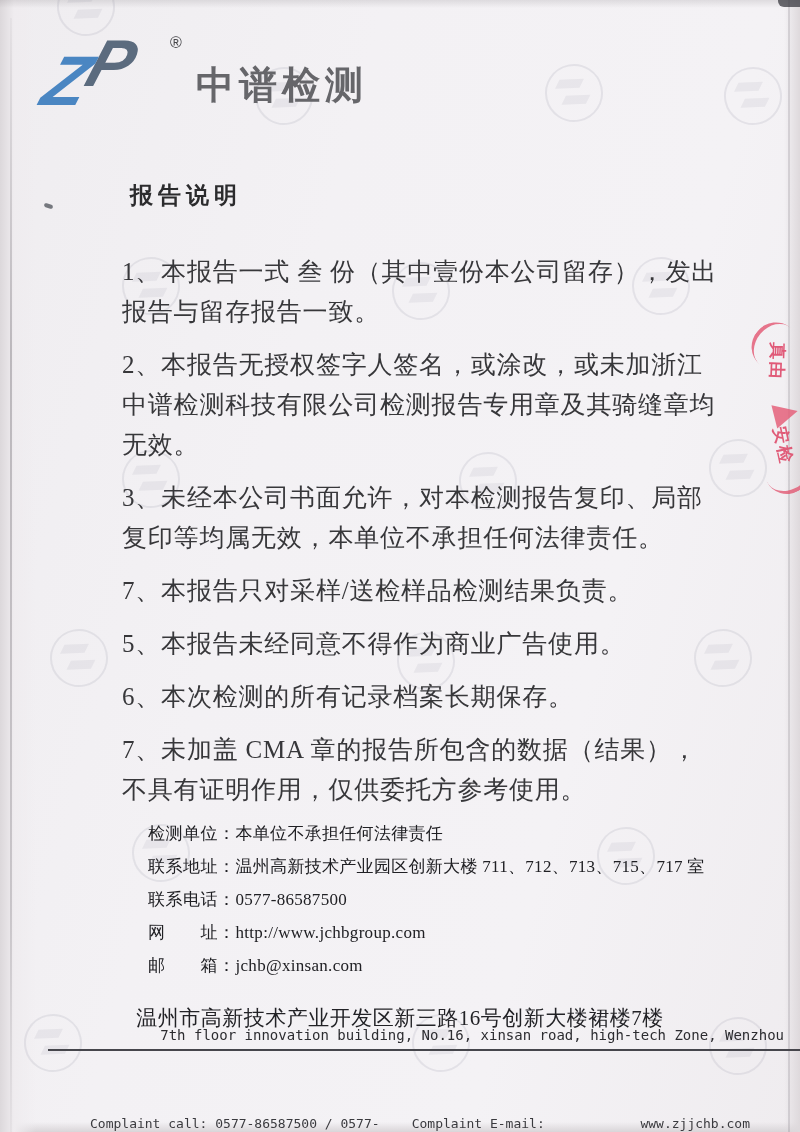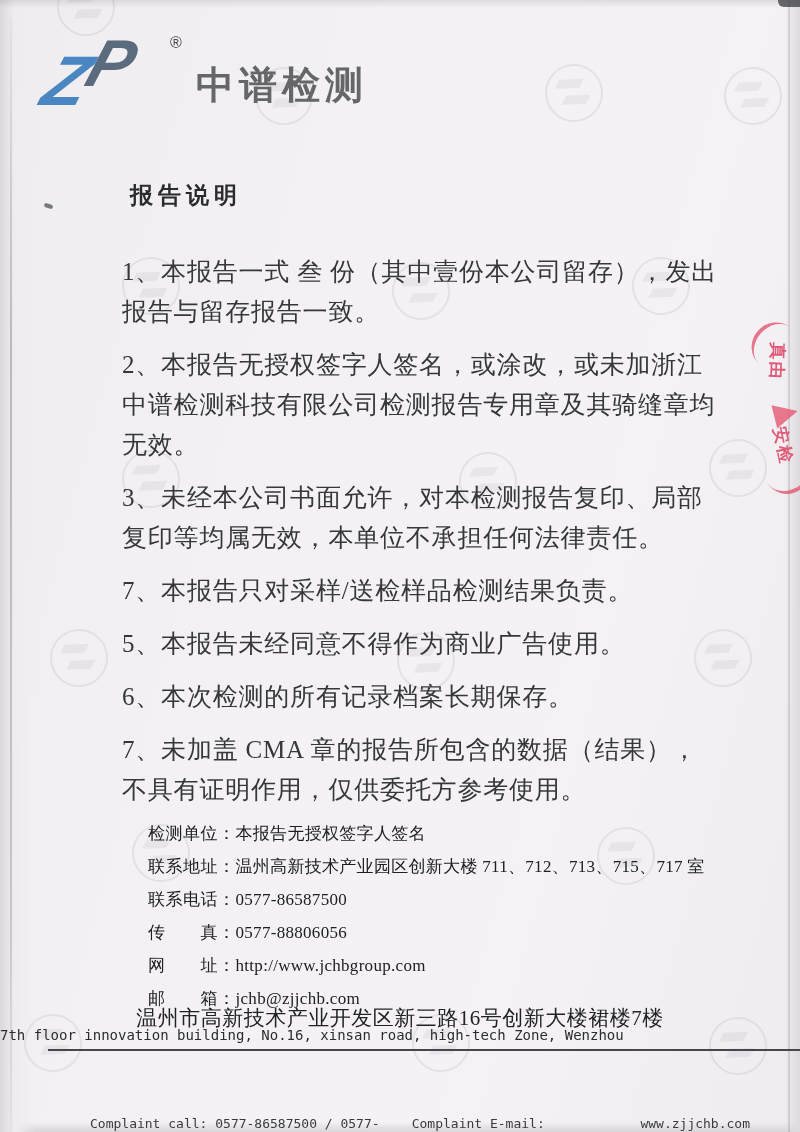--- a/index.html
+++ b/index.html
@@ -55,21 +55,21 @@
 
   
   .contact{position:absolute;left:148px;top:817px;width:560px;}
   .contact .row{height:33px;line-height:33px;font-size:17px;color:#202024;white-space:nowrap;}
   .contact .lbl{letter-spacing:.5px;}
   .contact .val{letter-spacing:.3px;}
 
   
   .addr-cn{position:absolute;left:0;top:1004px;width:800px;text-align:center;
     font-size:21px;color:#222226;letter-spacing:.5px;}
-  .addr-en{position:absolute;left:0;top:1027px;width:784px;text-align:left;
+  .addr-en{position:absolute;left:0;top:1027px;width:784px;text-align:right;
     font-family:"DejaVu Sans Mono",monospace;font-size:14px;color:#2c2c30;}
   .divider{position:absolute;left:48px;top:1049px;width:752px;height:2px;background:#46464c;}
   .complaint{position:absolute;left:90px;top:1116px;width:660px;display:flex;
     justify-content:flex-start;font-family:"DejaVu Sans Mono",monospace;
     font-size:13px;color:#3a3a3e;}
 
   
   .stamp{position:absolute;right:0;top:326px;width:52px;height:156px;overflow:visible;}
   .stamp .arc-top{position:absolute;right:2px;top:-4px;width:42px;height:48px;
     border-left:4px solid rgba(226,85,112,.8);border-radius:50%;transform:rotate(40deg);}
@@ -126,36 +126,33 @@
     <p>2、本报告无授权签字人签名，或涂改，或未加浙江中谱检测科技有限公司检测报告专用章及其骑缝章均无效。</p>
     <p>3、未经本公司书面允许，对本检测报告复印、局部复印等均属无效，本单位不承担任何法律责任。</p>
     <p>7、本报告只对采样/送检样品检测结果负责。</p>
     <p>5、本报告未经同意不得作为商业广告使用。</p>
     <p>6、本次检测的所有记录档案长期保存。</p>
     <p>7、未加盖 CMA 章的报告所包含的数据（结果），不具有证明作用，仅供委托方参考使用。</p>
   </div>
 
   <div class="contact">
     <div class="row">
-      <span class="lbl">检测单位：</span><span class="val">本报告无授权签字人签名</span>
+      <span class="lbl">检测单位：</span><span class="val">本单位不承担任何法律责任</span>
     </div>
     <div class="row">
       <span class="lbl">联系地址：</span><span class="val">温州高新技术产业园区创新大楼 711、712、713、715、717 室</span>
     </div>
     <div class="row">
       <span class="lbl">联系电话：</span><span class="val">0577-86587500</span>
     </div>
     <div class="row">
-      <span class="lbl">传　　真：</span><span class="val">0577-88806056</span>
-    </div>
-    <div class="row">
       <span class="lbl">网　　址：</span><span class="val">http://www.jchbgroup.com</span>
     </div>
     <div class="row">
-      <span class="lbl">邮　　箱：</span><span class="val">jchb@zjjchb.com</span>
+      <span class="lbl">邮　　箱：</span><span class="val">jchb@xinsan.com</span>
     </div>
   </div>
 
   <div class="addr-cn">温州市高新技术产业开发区新三路16号创新大楼裙楼7楼</div>
   <div class="addr-en">7th floor innovation building, No.16, xinsan road, high-tech Zone, Wenzhou</div>
   <div class="divider"></div>
   <div class="complaint">
     <span>Complaint call: 0577-86587500 / 0577-86587522</span>
     <span>Complaint E-mail: cjj@zjjchb.com</span>
     <span>www.zjjchb.com</span>

